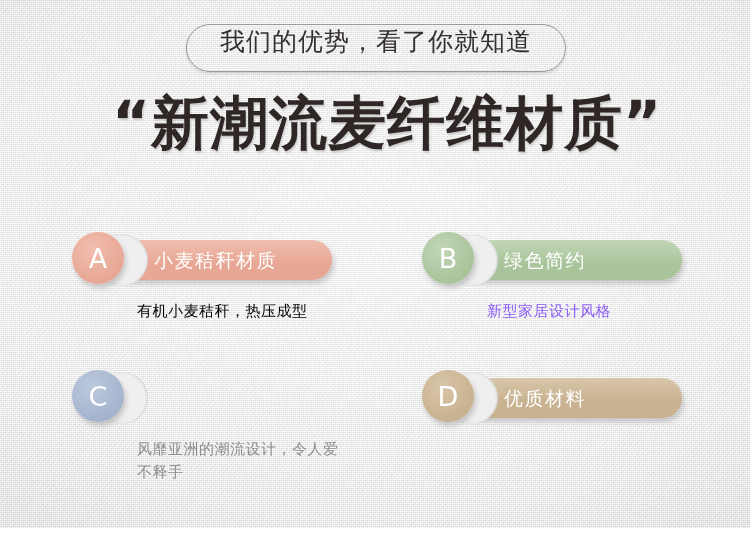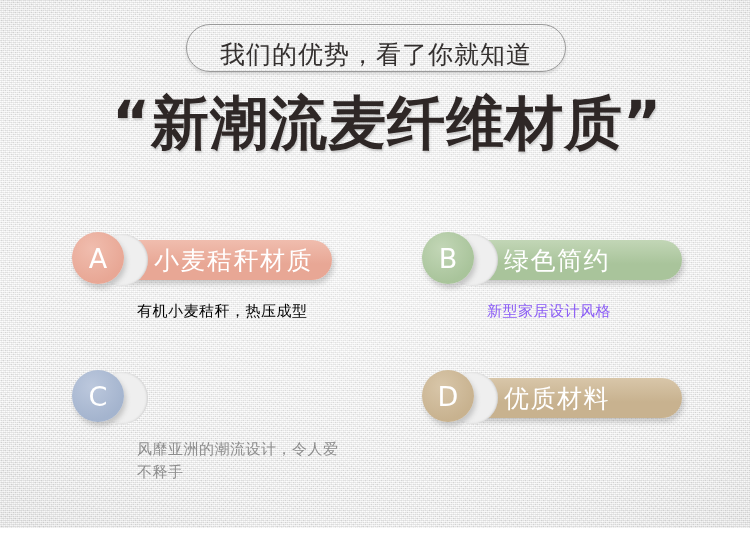--- a/index.html
+++ b/index.html
@@ -80,21 +80,21 @@
   .pill-heading {
     position: absolute;
     left: 186px;
     top: 24px;
     width: 380px;
     height: 48px;
     box-sizing: border-box;
     border: 1.5px solid #9a9a9a;
     border-radius: 26px;
     display: flex;
-    align-items: flex-end;
+    align-items: flex-start;
     justify-content: center;
     color: #34302f;
     font-size: 25px;
     letter-spacing: 1px;
     font-family: "DejaVu Sans", "Liberation Sans", sans-serif;
     box-shadow: 0 2px 3px rgba(120,120,120,0.22);
     background: transparent;
   }
 
   
@@ -147,21 +147,21 @@
     height: 40px;
     border-radius: 20px;
     box-shadow: 2px 4px 5px rgba(110,110,110,0.30);
     display: flex;
     align-items: center;
     box-sizing: border-box;
     padding-left: 44px;
   }
   .badge-bar-label {
     color: #ffffff;
-    font-size: 25px;
+    font-size: 19px;
     letter-spacing: 1.5px;
     line-height: 1;
     white-space: nowrap;
     font-family: "DejaVu Sans", "Liberation Sans", sans-serif;
   }
 
   
   .badge-notch {
     position: absolute;
     left: 34px;

